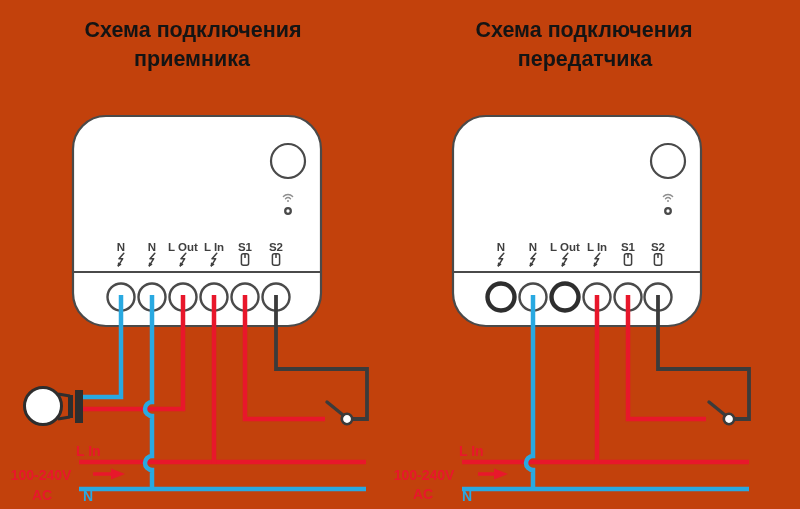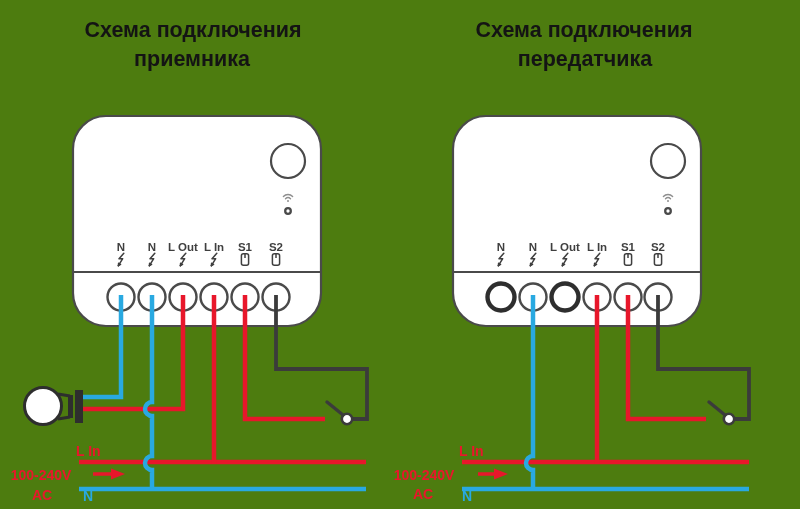--- a/index.html
+++ b/index.html
@@ -1,19 +1,19 @@
 <!DOCTYPE html>
 <html><head>
 <meta charset="utf-8">
 <style>
   html,body{margin:0;padding:0;background:#ffffff;}
   .stage{
     position:relative;
     width:800px;height:509px;
-    background:#4d7c0f;
+    background:#c2410c;
     font-family:"Liberation Sans", sans-serif;
     overflow:hidden;
   }
   svg{display:block;}
   text{font-family:"Liberation Sans", sans-serif;}
   .title-text{font-size:21.5px;font-weight:bold;fill:#141414;}
   .term-label{font-size:11.5px;font-weight:bold;fill:#3f3f3f;}
   .supply-red{font-size:14px;font-weight:bold;fill:#e8172b;}
   .supply-blue{font-size:14px;font-weight:bold;fill:#29a9e1;}
   .device-line{fill:#ffffff;stroke:#4a4a4a;stroke-width:2.2;}

